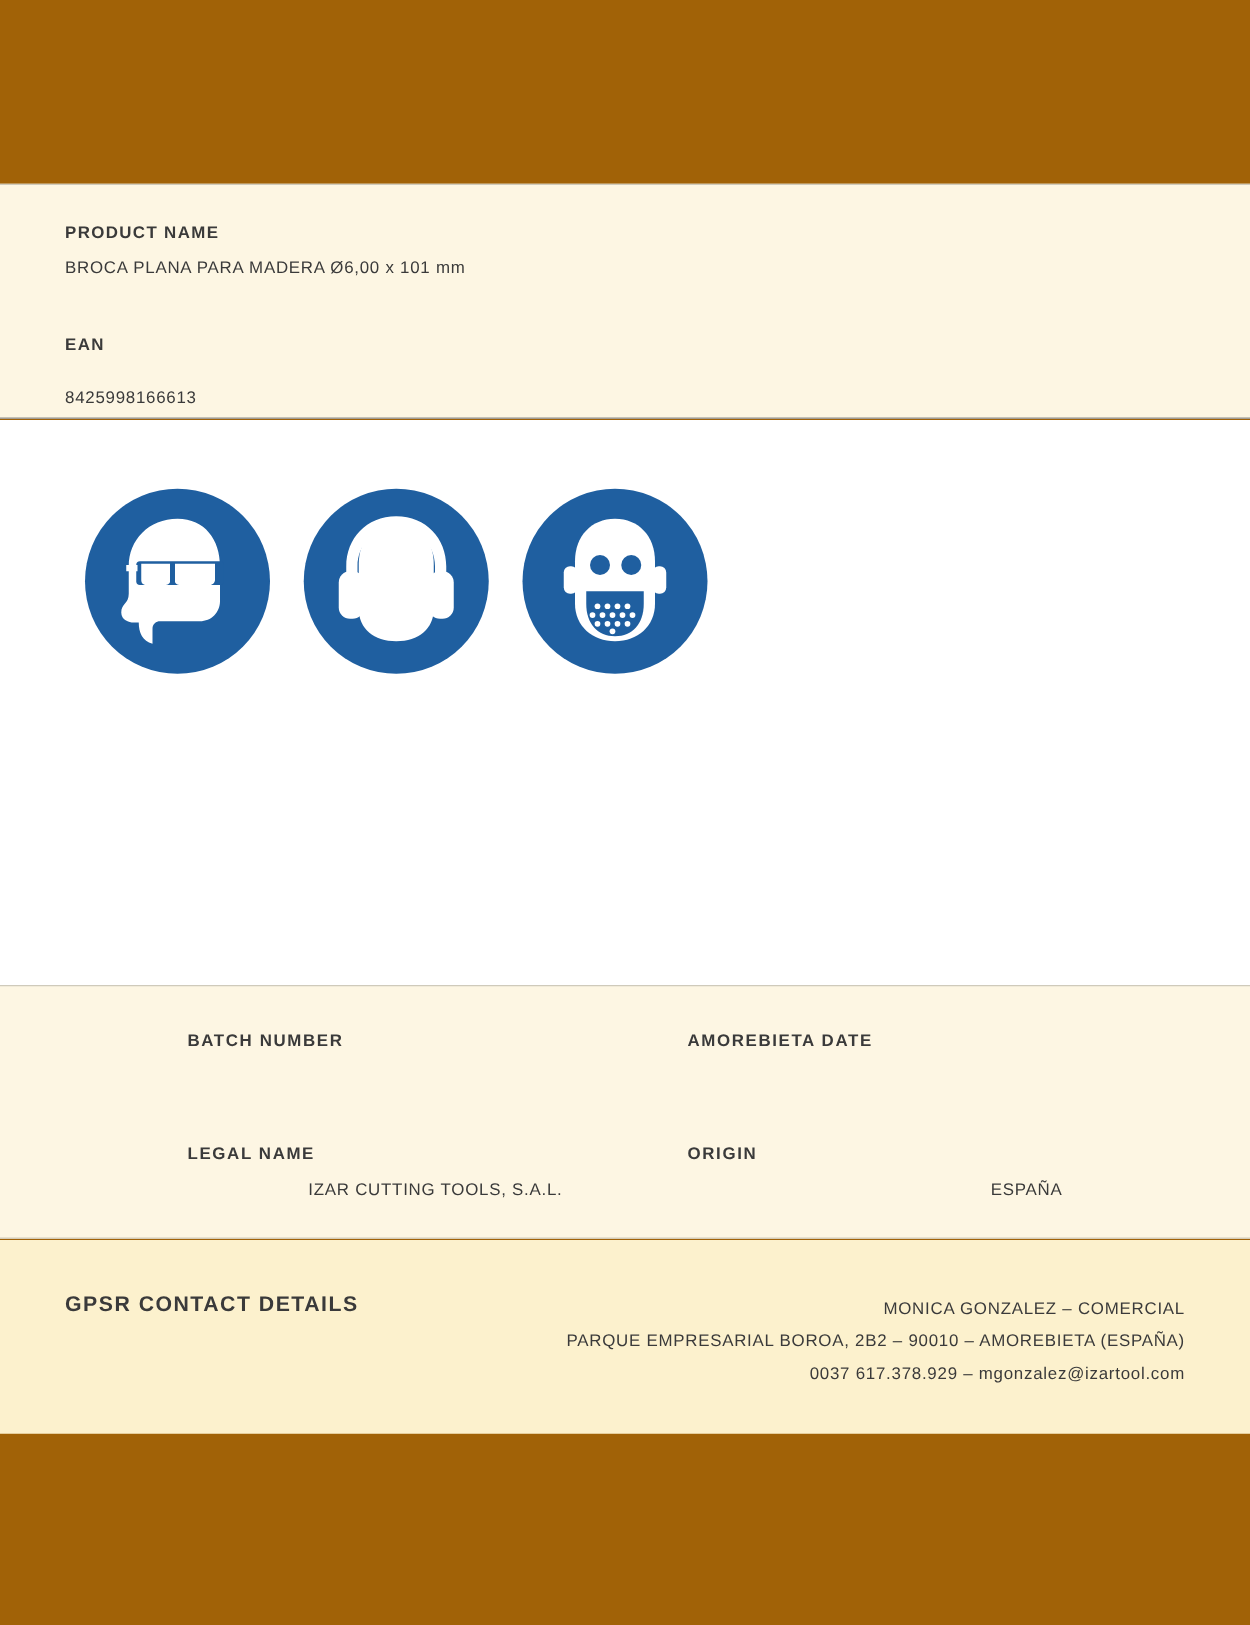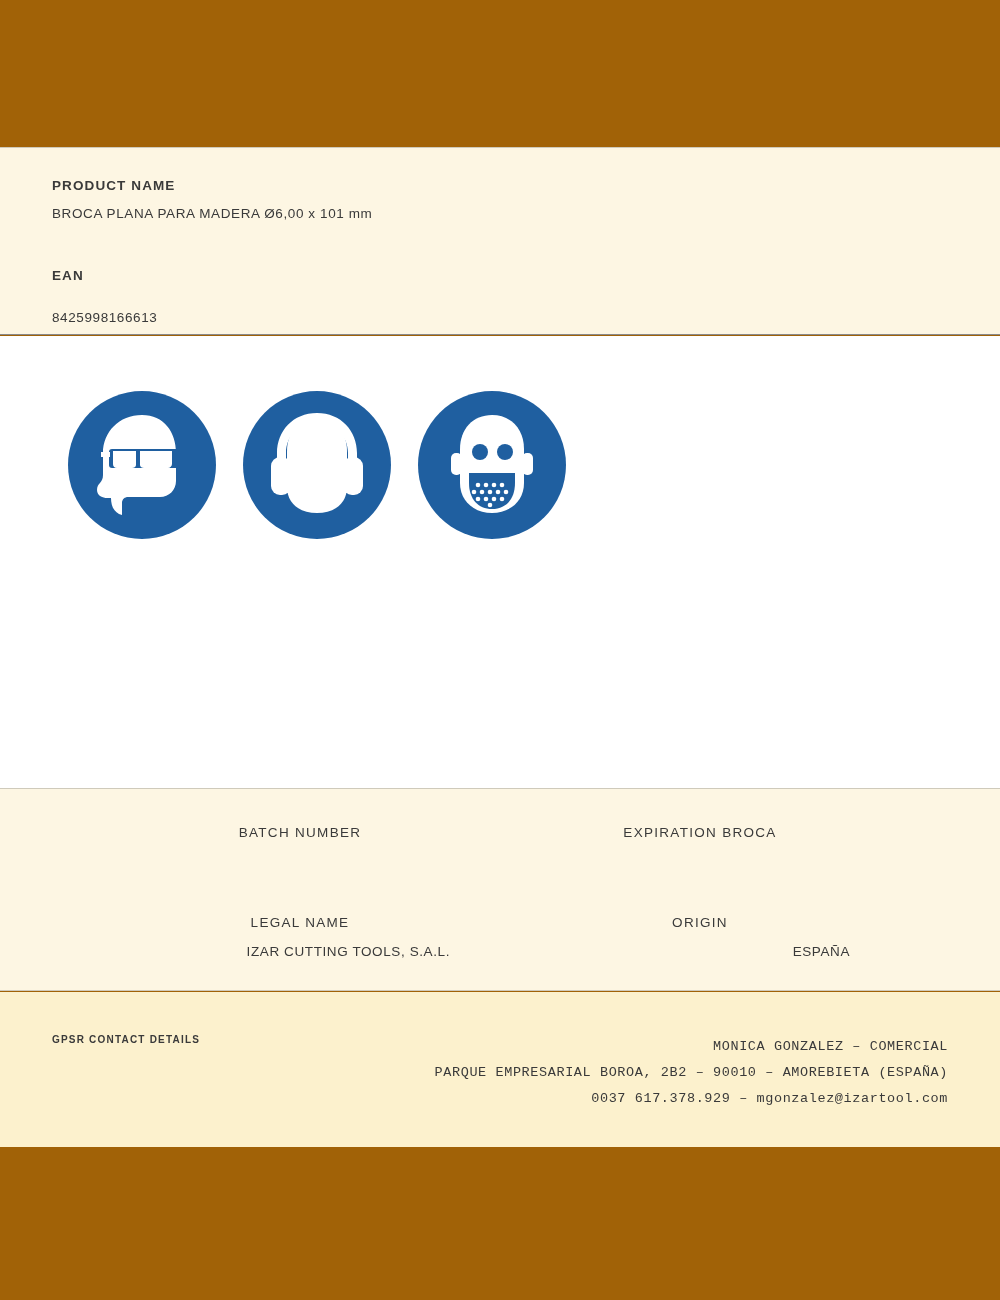--- a/index.html
+++ b/index.html
@@ -101,24 +101,23 @@
     top: 788px;
     width: 1000px;
     height: 203px;
     background: #fdf6e3;
     border-top: 1px solid #cfcabb;
     border-bottom: 1px solid #cfcabb;
     box-sizing: border-box;
   }
   .center-label {
     font-size: 13.5px;
-    font-weight: normal;
+    font-weight: bold;
     letter-spacing: 1.3px;
     color: #3a3a3a;
-    text-align: center;
   }
   .center-value {
     font-size: 13.5px;
     letter-spacing: 0.6px;
     color: #3a3a3a;
     text-align: right;
   }
   .batch-number-label {
     position: absolute;
     left: 150px;
@@ -174,32 +173,31 @@
     left: 0;
     top: 992px;
     width: 1000px;
     height: 155px;
     background: #fcf1cd;
   }
   .gpsr-label {
     position: absolute;
     left: 52px;
     top: 42px;
-    font-size: 10px;
+    font-size: 17px;
     font-weight: bold;
     letter-spacing: 1.2px;
     color: #3a3a3a;
   }
   .gpsr-lines {
     position: absolute;
     right: 52px;
     top: 42px;
     width: 700px;
     text-align: right;
-    font-family: Liberation Mono, monospace;
   }
   .gpsr-lines div {
     font-size: 13.5px;
     letter-spacing: 0.6px;
     color: #3a3a3a;
     line-height: 26px;
   }
 </style>
 </head>
 <body>
@@ -288,21 +286,21 @@
         </svg>
       </div>
 
     </div>
   </div>
 
   <div class="batch-block">
     <div class="center-label batch-number-label">BATCH NUMBER</div>
     <div class="center-value batch-number-value"></div>
 
-    <div class="center-label expiration-label">EXPIRATION BROCA</div>
+    <div class="center-label expiration-label">AMOREBIETA DATE</div>
     <div class="center-value expiration-value"></div>
 
     <div class="center-label legal-name-label">LEGAL NAME</div>
     <div class="center-value legal-name-value">IZAR CUTTING TOOLS, S.A.L.</div>
 
     <div class="center-label origin-label">ORIGIN</div>
     <div class="center-value origin-value">ESPAÑA</div>
   </div>
 
   <div class="gpsr-block">

